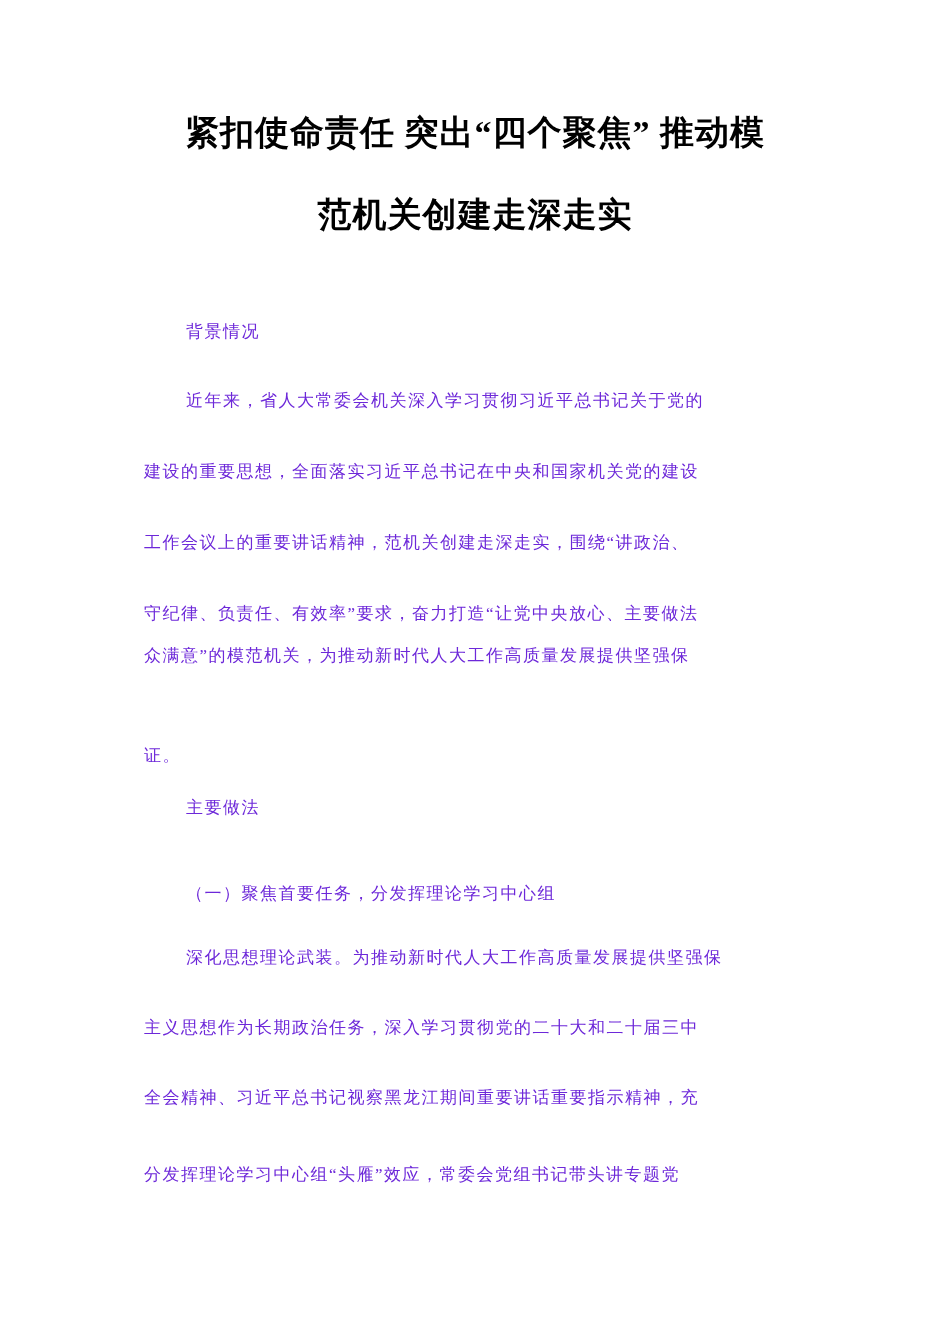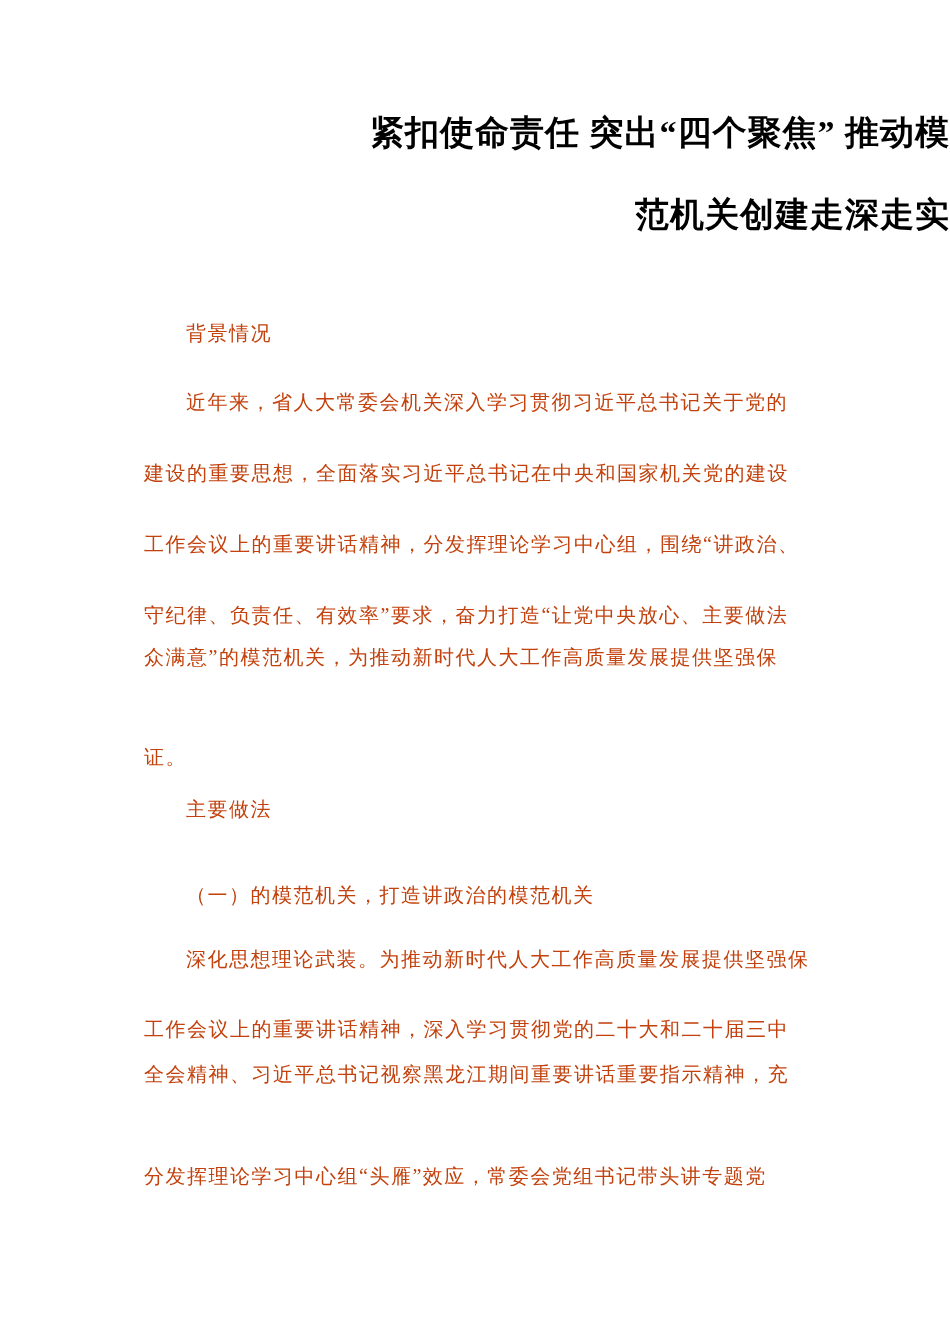--- a/index.html
+++ b/index.html
@@ -12,57 +12,57 @@
     width: 950px;
     height: 1344px;
     background: #ffffff;
     overflow: hidden;
     font-family: "Liberation Serif", serif;
   }
   .doc-title-line {
     position: absolute;
     left: 0;
     width: 950px;
-    text-align: right;
+    text-align: center;
     font-size: 34px;
     font-weight: bold;
     color: #000000;
     letter-spacing: 1px;
     line-height: 1.1;
     white-space: pre;
   }
   .body-line {
     position: absolute;
     left: 144px;
     width: 720px;
-    font-size: 20px;
-    color: #c2410c;
+    font-size: 17px;
+    color: #6d28d9;
     letter-spacing: 1.5px;
     line-height: 1.15;
     white-space: pre;
   }
   .indent {
     padding-left: 42px;
   }
 </style>
 </head>
 <body>
 
 <div id="page">
 
   <div class="doc-title-line" style="top:114px">紧扣使命责任 突出“四个聚焦” 推动模</div>
   <div class="doc-title-line" style="top:196px">范机关创建走深走实</div>
 
   <div class="body-line indent" style="top:322px">背景情况</div>
   <div class="body-line indent" style="top:391px">近年来，省人大常委会机关深入学习贯彻习近平总书记关于党的</div>
   <div class="body-line" style="top:462px">建设的重要思想，全面落实习近平总书记在中央和国家机关党的建设</div>
-  <div class="body-line" style="top:533px">工作会议上的重要讲话精神，分发挥理论学习中心组，围绕“讲政治、</div>
+  <div class="body-line" style="top:533px">工作会议上的重要讲话精神，范机关创建走深走实，围绕“讲政治、</div>
   <div class="body-line" style="top:604px">守纪律、负责任、有效率”要求，奋力打造“让党中央放心、主要做法</div>
   <div class="body-line" style="top:646px">众满意”的模范机关，为推动新时代人大工作高质量发展提供坚强保</div>
   <div class="body-line" style="top:746px">证。</div>
   <div class="body-line indent" style="top:798px">主要做法</div>
-  <div class="body-line indent" style="top:884px">（一）的模范机关，打造讲政治的模范机关</div>
+  <div class="body-line indent" style="top:884px">（一）聚焦首要任务，分发挥理论学习中心组</div>
   <div class="body-line indent" style="top:948px">深化思想理论武装。为推动新时代人大工作高质量发展提供坚强保</div>
-  <div class="body-line" style="top:1018px">工作会议上的重要讲话精神，深入学习贯彻党的二十大和二十届三中</div>
-  <div class="body-line" style="top:1063px">全会精神、习近平总书记视察黑龙江期间重要讲话重要指示精神，充</div>
+  <div class="body-line" style="top:1018px">主义思想作为长期政治任务，深入学习贯彻党的二十大和二十届三中</div>
+  <div class="body-line" style="top:1088px">全会精神、习近平总书记视察黑龙江期间重要讲话重要指示精神，充</div>
   <div class="body-line" style="top:1165px">分发挥理论学习中心组“头雁”效应，常委会党组书记带头讲专题党</div>
 
 </div>
 
 </body></html>

